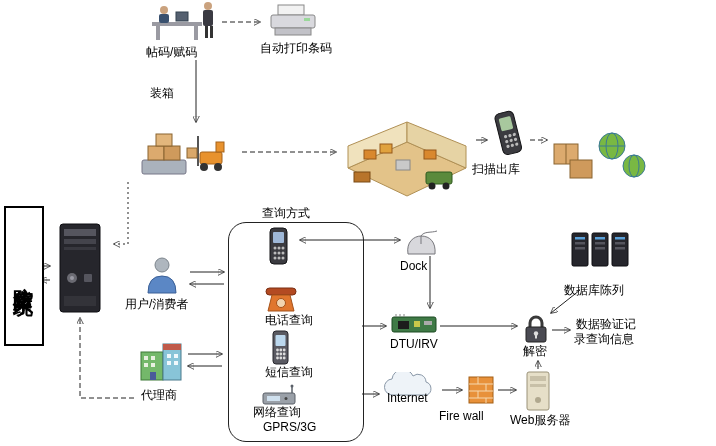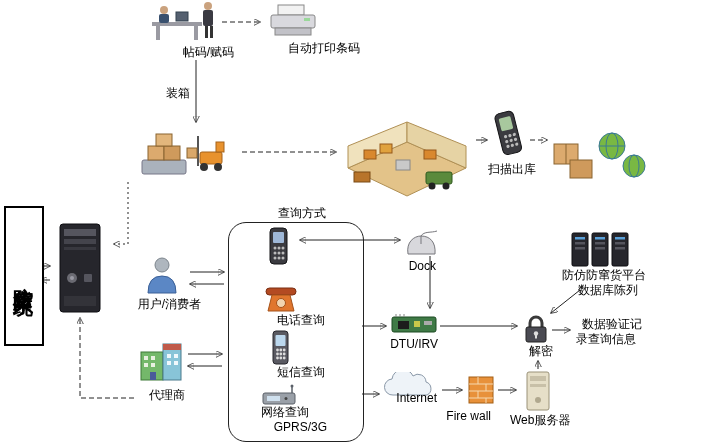--- a/index.html
+++ b/index.html
@@ -1,20 +1,20 @@
 <!DOCTYPE html>
 <html><head>
 <meta charset="utf-8">
 <style>
   html,body{margin:0;padding:0;background:#fff;}
   #canvas{
     position:relative;width:716px;height:446px;background:#fff;overflow:hidden;
     font-family:"Liberation Sans","DejaVu Sans",sans-serif;color:#000;
   }
-  .lbl{position:absolute;font-size:12px;line-height:1.2;text-align:right;white-space:nowrap;z-index:3;}
+  .lbl{position:absolute;font-size:12px;line-height:1.2;text-align:left;white-space:nowrap;z-index:3;}
   .icon{position:absolute;z-index:2;}
   .icon svg{display:block;width:100%;height:100%;}
   #connectors{position:absolute;left:0;top:0;z-index:1;pointer-events:none;}
   #connectors path{stroke:#222;stroke-width:1;fill:none;}
   #connectors .dash{stroke-dasharray:5 3;}
   #connectors .dot{stroke-dasharray:2 3;}
   #query-rect{
     position:absolute;left:228px;top:222px;width:134px;height:218px;
     border:1.5px solid #222;border-radius:18px;z-index:0;background:transparent;
   }
@@ -330,18 +330,17 @@
 
   <div class="lbl" style="left:125px;top:297px;width:76px">用户/消费者</div>
   <div class="lbl" style="left:141px;top:388px;width:44px">代理商</div>
 
   <div class="lbl" style="left:400px;top:259px;width:36px">Dock</div>
   <div class="lbl" style="left:390px;top:337px;width:48px">DTU/IRV</div>
   <div class="lbl" style="left:387px;top:391px;width:50px">Internet</div>
   <div class="lbl" style="left:439px;top:409px;width:52px">Fire wall</div>
   <div class="lbl" style="left:510px;top:413px;width:60px">Web服务器</div>
   <div class="lbl" style="left:523px;top:344px;width:30px">解密</div>
-  <div class="lbl" style="left:556px;top:268px;width:90px">防仿防窜货平台</div>
   <div class="lbl" style="left:564px;top:283px;width:74px">数据库陈列</div>
   <div class="lbl" style="left:576px;top:317px;width:66px">数据验证记</div>
   <div class="lbl" style="left:574px;top:332px;width:62px">录查询信息</div>
 
 </div>
 
 </body></html>

